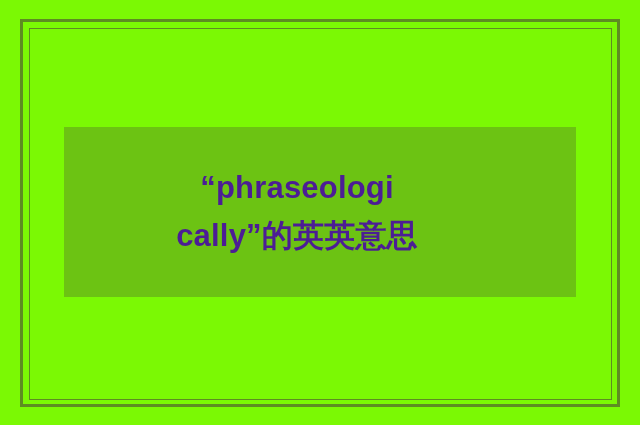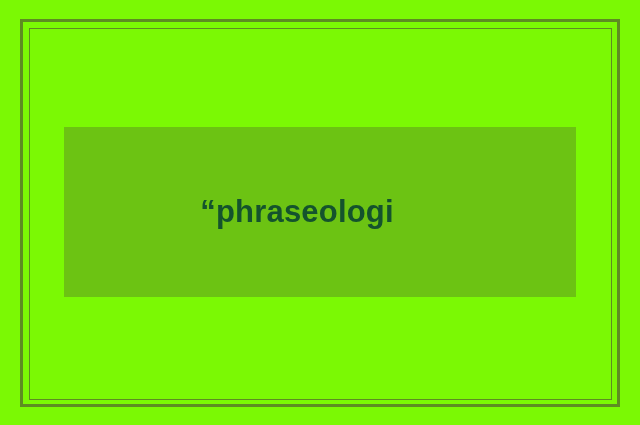--- a/index.html
+++ b/index.html
@@ -59,21 +59,21 @@
     box-sizing: border-box;
     display: flex;
     flex-direction: column;
     align-items: center;
     justify-content: center;
   }
 
   #title-block {
     width: 100%;
     text-align: center;
-    color: #14532d;
+    color: #4c1d95;
     font-weight: bold;
     font-size: 31px;
     line-height: 48px;
     letter-spacing: 0.2px;
     padding-right: 46px;
     box-sizing: border-box;
     -webkit-font-smoothing: antialiased;
   }
 
   .title-line {
@@ -85,16 +85,17 @@
 <body>
 
 <div id="card-canvas">
 
   <div id="outer-frame"></div>
   <div id="inner-frame"></div>
 
   <div id="content-panel">
     <div id="title-block">
       <span class="title-line">“phraseologi</span>
+      <span class="title-line">cally”的英英意思</span>
     </div>
   </div>
 
 </div>
 
 </body></html>

